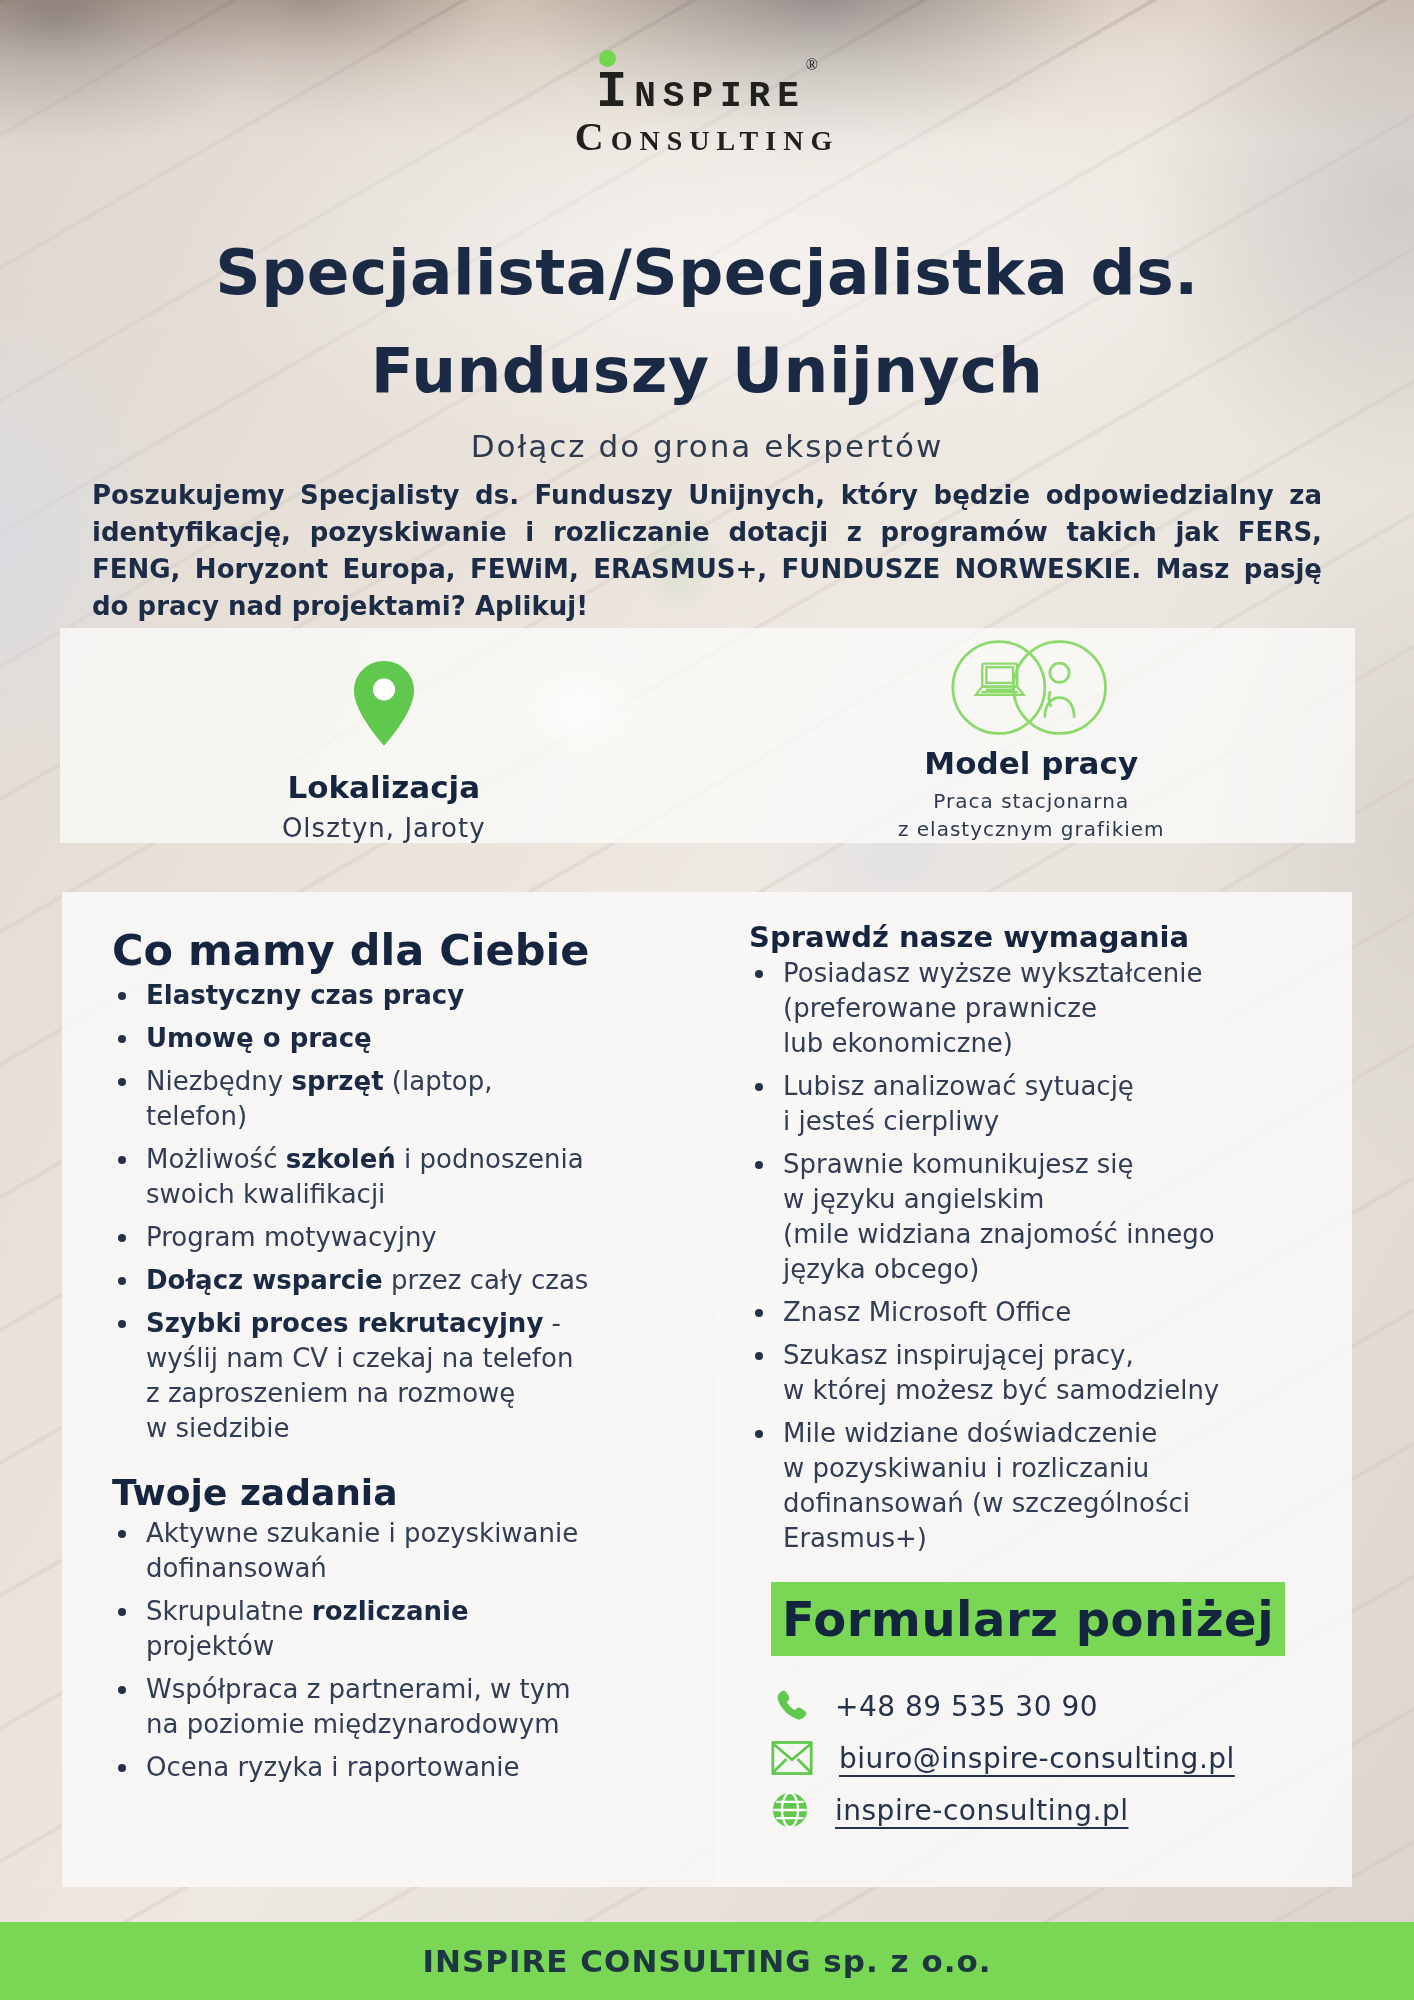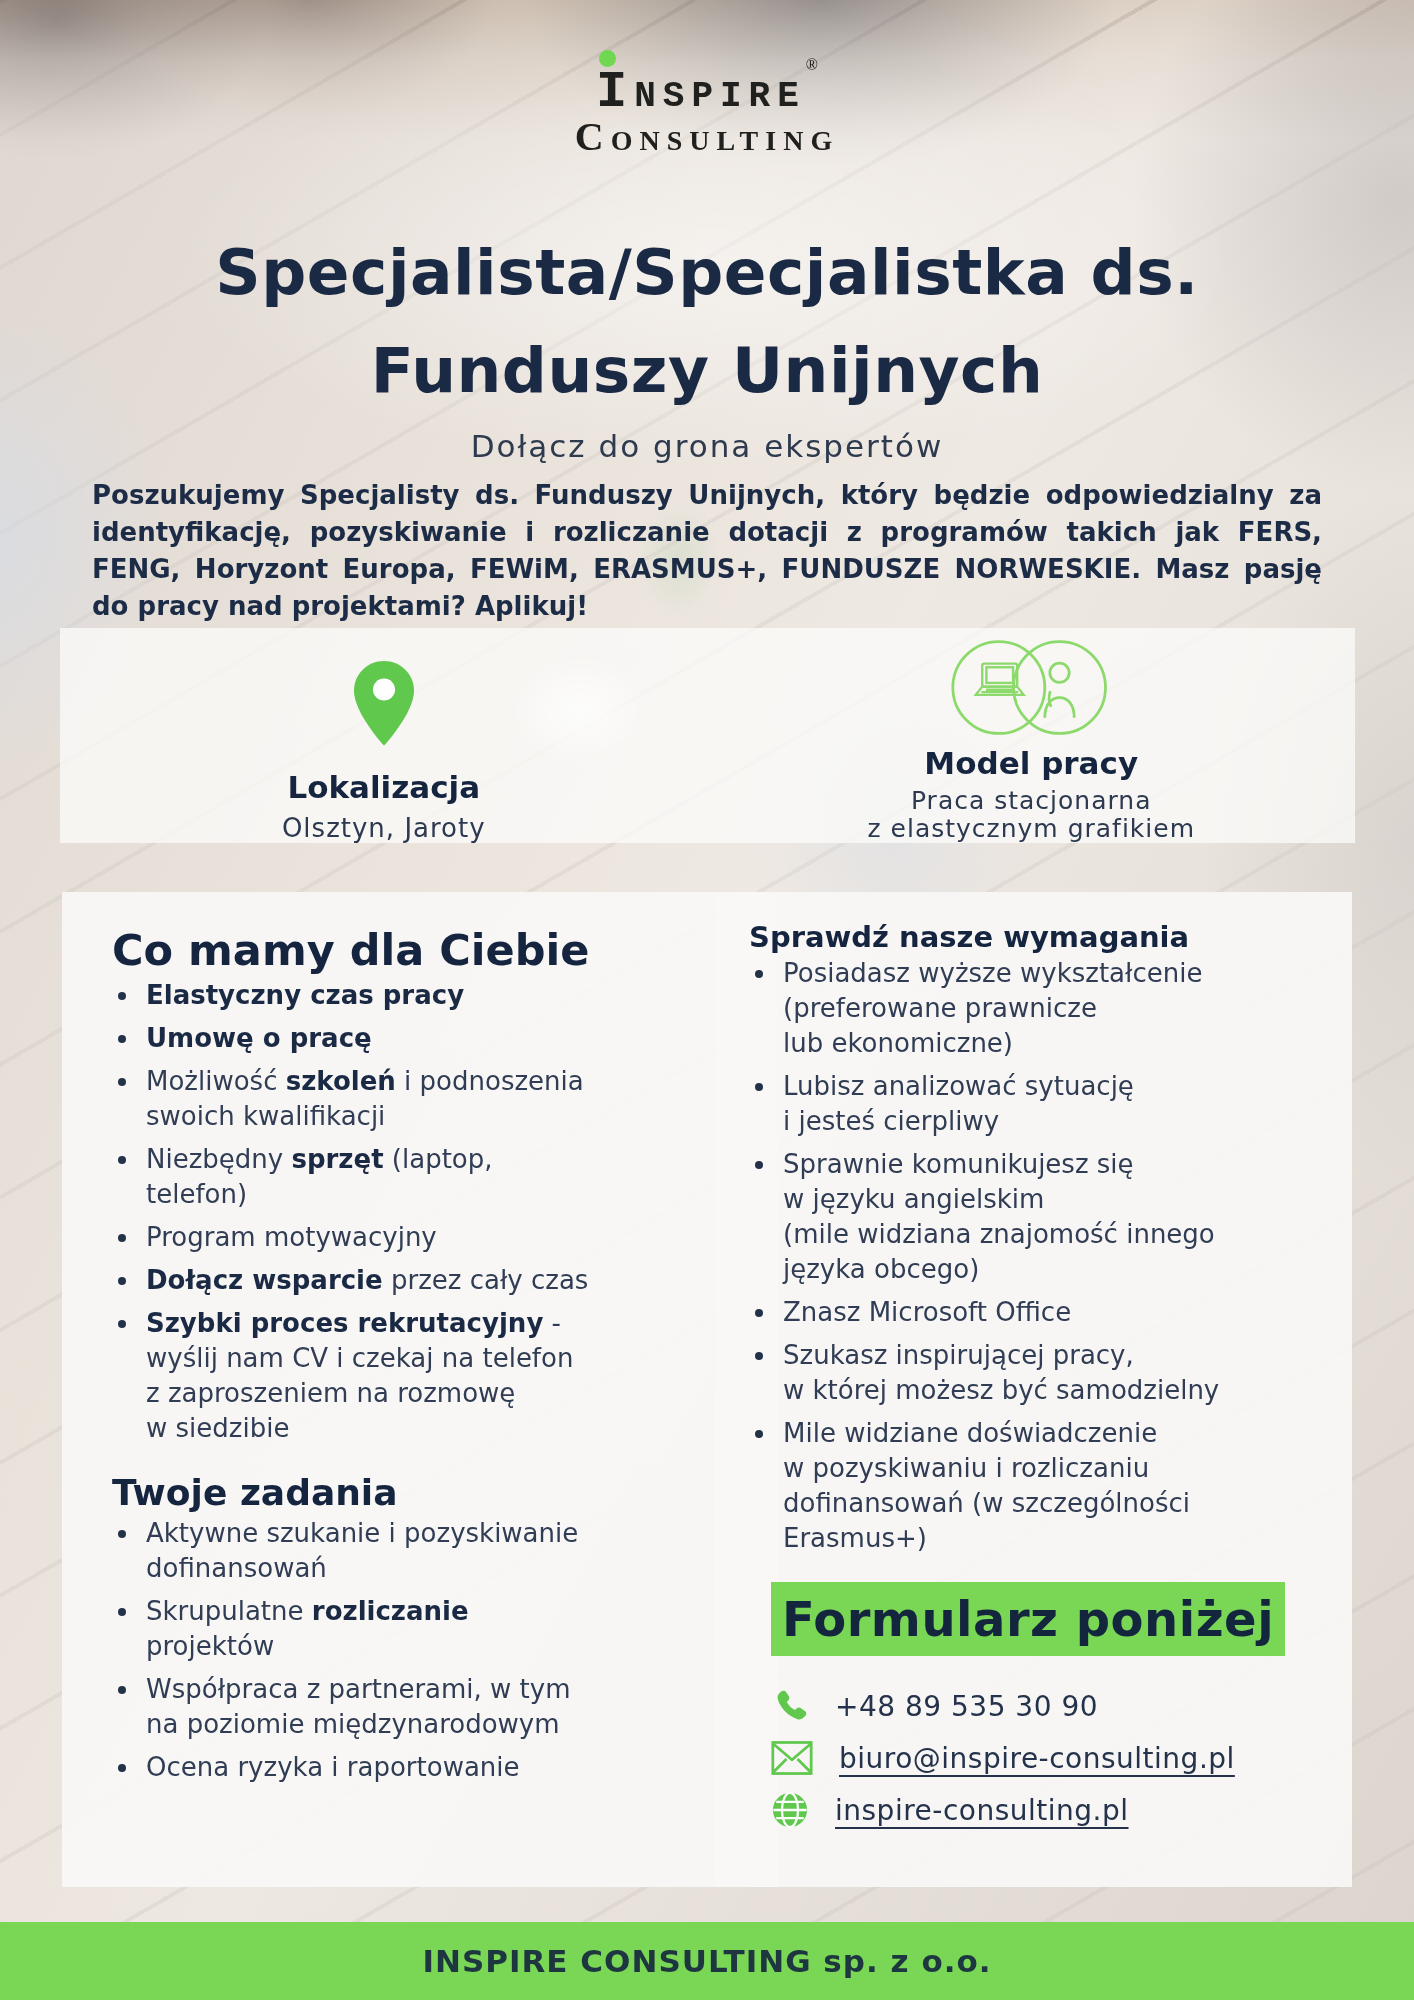--- a/index.html
+++ b/index.html
@@ -43,21 +43,21 @@
             font-size:31px;font-weight:400;color:#2e3a4e;letter-spacing:2px;}
   .intro{position:absolute;top:477px;left:92px;width:1230px;
          font-size:26px;font-weight:700;color:#1d2c46;line-height:37px;text-align:justify;}
 
   
   .info-band{position:absolute;top:628px;left:60px;width:1295px;height:215px;
              background:rgba(252,252,251,.74);display:flex;}
   .info-half{flex:1;display:flex;flex-direction:column;align-items:center;text-align:center;}
   .info-title{font-size:31px;font-weight:700;color:#152540;}
   .info-value{font-size:26px;color:#2c3950;letter-spacing:1px;margin-top:8px;}
-  .info-lines{font-size:25px;color:#2c3950;letter-spacing:1px;line-height:28px;margin-top:6px;}
+  .info-lines{font-size:20px;color:#2c3950;letter-spacing:1px;line-height:28px;margin-top:6px;}
   .pin-svg{margin-top:30px;}
   .model-svg{margin-top:8px;}
   .loc-title{margin-top:16px;}
   .model-title{margin-top:6px;}
 
   
   .card{position:absolute;top:892px;background:rgba(249,248,246,.93);box-sizing:border-box;}
   .card-left{left:62px;width:716px;height:995px;padding:30px 42px 0 50px;}
   .card-right{left:715px;width:637px;height:995px;padding:26px 34px 0 34px;}
   .h-benefits{font-size:43px;font-weight:700;color:#152540;line-height:56px;}
@@ -150,27 +150,27 @@
         <li>
           <span class="dot"></span>
           <span class="li-text"><span class="b">Elastyczny czas pracy</span></span>
         </li>
         <li>
           <span class="dot"></span>
           <span class="li-text"><span class="b">Umowę o pracę</span></span>
         </li>
         <li>
           <span class="dot"></span>
+          <span class="li-text"><span>Niezbędny </span><span class="b">sprzęt</span><span> (laptop,
+telefon)</span></span>
+        </li>
+        <li>
+          <span class="dot"></span>
           <span class="li-text"><span>Możliwość </span><span class="b">szkoleń</span><span> i podnoszenia
 swoich kwalifikacji</span></span>
-        </li>
-        <li>
-          <span class="dot"></span>
-          <span class="li-text"><span>Niezbędny </span><span class="b">sprzęt</span><span> (laptop,
-telefon)</span></span>
         </li>
         <li>
           <span class="dot"></span>
           <span class="li-text"><span>Program motywacyjny</span></span>
         </li>
         <li>
           <span class="dot"></span>
           <span class="li-text"><span class="b">Dołącz wsparcie</span><span> przez cały czas</span></span>
         </li>
         <li>

